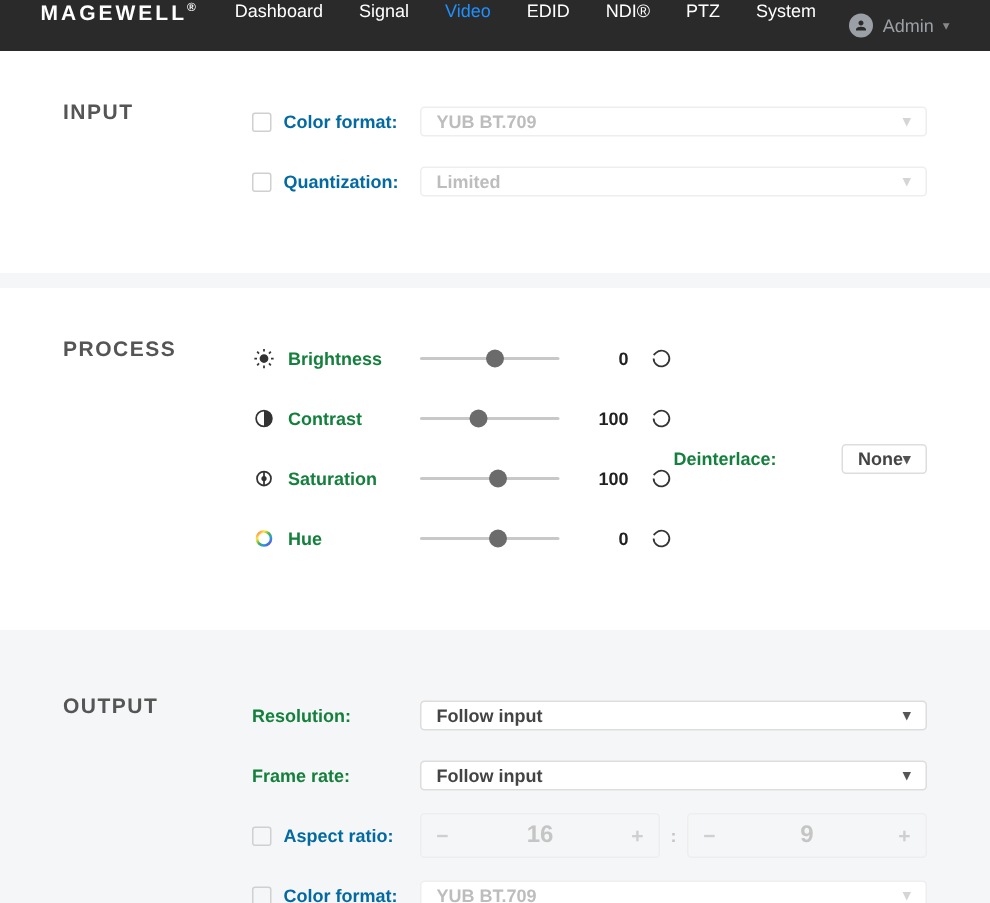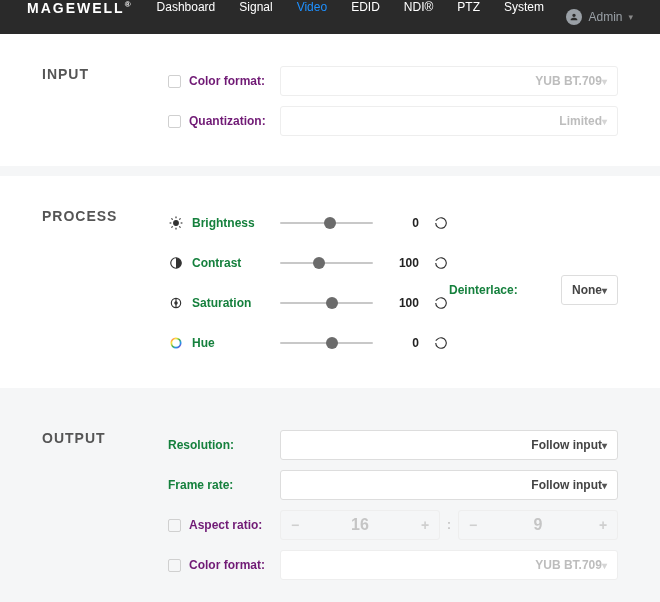--- a/index.html
+++ b/index.html
@@ -13,27 +13,27 @@
   .userbox { display: flex; align-items: center; gap: 6px; color: #9aa0a6; }
   .avatar { width: 16px; height: 16px; border-radius: 50%; background: #9aa0a6; display: inline-flex; align-items: center; justify-content: center; }
   .avatar svg { width: 10px; height: 10px; fill: #2a2a2a; }
   .caret { font-size: 9px; color: #888; }
   .page { background: #fff; margin: 0; }
   .section { display: flex; padding: 32px 42px 30px 42px; border-top: 10px solid #f5f6f7; font-weight: bold; }
   .section:first-child { border-top: none; }
   .sect-title { width: 126px; font-size: 14px; letter-spacing: 1px; color: #555; }
   .sect-body { flex: 1; }
   .row { display: flex; align-items: center; min-height: 30px; margin-bottom: 10px; }
-  .row:last-child { margin-bottom: 0; }
+  .row:last-child { margin-bottom: 16px; }
   .field-lead { width: 112px; display: flex; align-items: center; gap: 8px; font-size: 12px; color: #15803d; }
-  .field-lead.disabled { color: #701a75; align-items: flex-end; }
+  .field-lead.disabled { color: #0369a1; align-items: flex-end; }
   .checkbox { width: 13px; height: 13px; border: 1.5px solid #bbb; border-radius: 2px; display: inline-block; flex-shrink: 0; }
   .checkbox.off { border-color: #d0d0d0; }
   .icon16 { width: 16px; height: 16px; flex-shrink: 0; display:inline-flex; align-items:center; justify-content:center; }
-  .select { flex: 1; height: 30px; border: 1px solid #ddd; border-radius: 3px; display: flex; align-items: center; justify-content: flex-end; padding: 0 10px; font-size: 12px; color: #444; background: #fff; }
+  .select { flex: 1; height: 20px; border: 1px solid #ddd; border-radius: 3px; display: flex; align-items: center; justify-content: space-between; padding: 0 10px; font-size: 12px; color: #444; background: #fff; }
   .select.disabled { color: #bdbdbd; border-color: #eee; }
   .select .arrow { font-size: 10px; color: #555; }
   .select.disabled .arrow { color: #d5d5d5; }
   .slider-wrap { display: flex; align-items: center; flex: 1; gap: 14px; }
   .slider { position: relative; flex: 1; height: 14px; }
   .slider .track { position: absolute; top: 50%; left: 0; right: 0; height: 2px; background: #c8c8c8; transform: translateY(-50%); border-radius: 2px; }
   .slider .thumb { position: absolute; top: 50%; width: 12px; height: 12px; background: #6b6b6b; border-radius: 50%; transform: translate(-50%, -50%); }
   .valbox { width: 32px; text-align: right; font-size: 12px; color: #222; }
   .reset { width: 16px; height: 16px; display: inline-flex; align-items: center; justify-content: center; cursor: pointer; }
   .mirror-box { display: flex; align-items: center; gap: 8px; }

